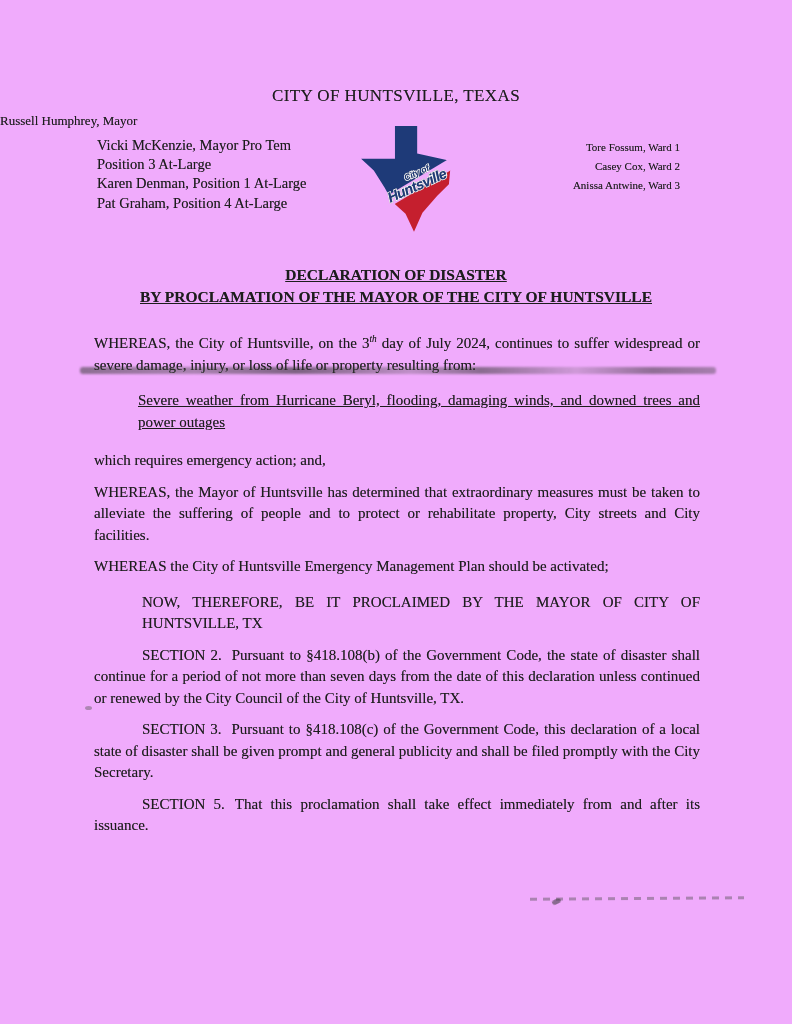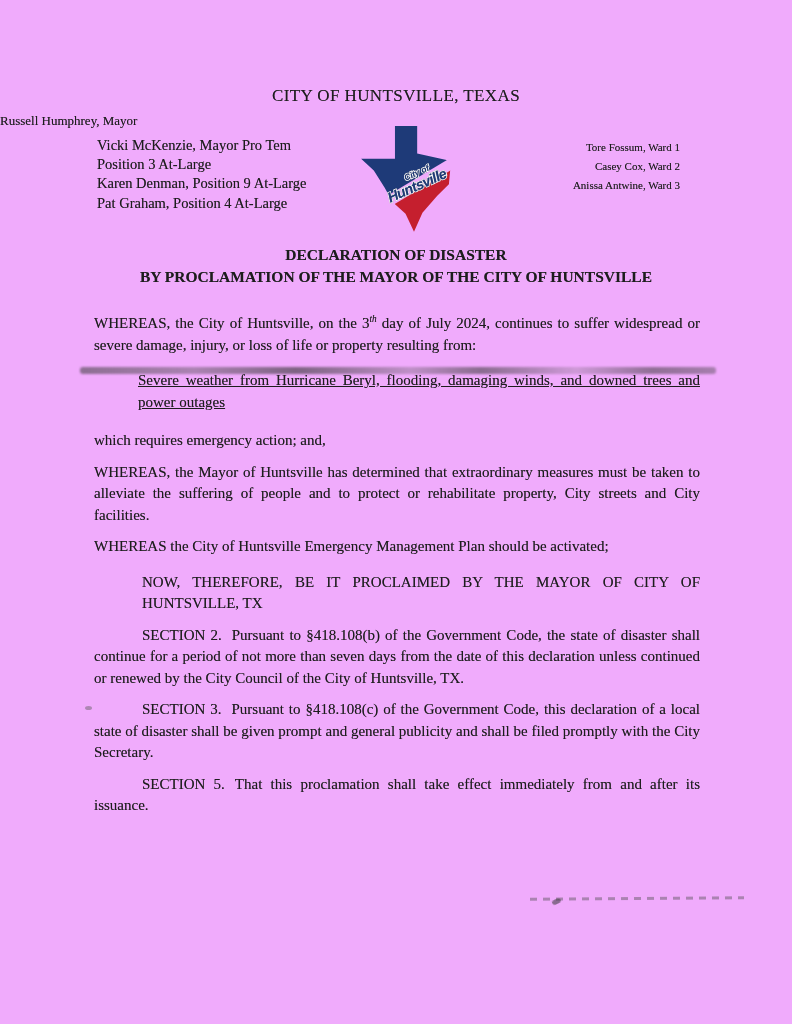--- a/index.html
+++ b/index.html
@@ -13,21 +13,21 @@
   .mayor-line { margin-top:7px; font-size:13px; }
 
   .council-row { display:flex; margin-top:7px; padding:0 112px 0 97px; align-items:flex-start; }
   .council-left  { width:232px; font-size:14.5px; line-height:19.2px; text-align:left; }
   .council-right { width:182px; font-size:11px; line-height:19.2px; text-align:right; padding-top:2px; }
   .logo-wrap { flex:1; display:flex; justify-content:center; margin-top:-10px; }
   .logo-svg { width:116px; height:110px; }
   .logo-svg text { font-family:"Liberation Sans", sans-serif; font-weight:bold; font-style:italic;
                    paint-order:stroke; stroke:#ffffff; stroke-width:1.6px; }
 
-  .doc-title { margin-top:8px; text-align:center; font-weight:bold; font-size:15.5px; line-height:22px; }
+  .doc-title { margin-top:28px; text-align:center; font-weight:bold; font-size:15.5px; line-height:22px;text-decoration:underline; }
 
   .body-text { padding:0 92px 0 94px; }
   .body-text p { margin:0; font-size:15px; line-height:21.5px; text-align:justify; }
   .p-whereas-date { margin-top:25px !important; }
   .p-hazard { margin-top:13px !important; text-align:left; text-decoration:underline;
               padding-left:44px; line-height:22px !important; }
   .p-which { margin-top:17px !important; }
   .p-whereas2 { margin-top:10px !important; }
   .p-whereas3 { margin-top:10px !important; }
   .p-now { margin-top:14px !important; margin-left:48px !important; }
@@ -60,21 +60,21 @@
 
 <div class="page">
 
   <div class="city-title">CITY OF HUNTSVILLE, TEXAS</div>
   <div class="mayor-line">Russell Humphrey, Mayor</div>
 
   <div class="council-row">
     <div class="council-left">
       <div>Vicki McKenzie, Mayor Pro Tem</div>
       <div>Position 3 At-Large</div>
-      <div>Karen Denman, Position 9 At-Large</div>
+      <div>Karen Denman, Position 1 At-Large</div>
       <div>Pat Graham, Position 4 At-Large</div>
     </div>
 
     <div class="logo-wrap">
       <svg class="logo-svg" viewBox="0 0 100 104" aria-hidden="true">
         <defs>
           <clipPath id="clip-blue">
             <polygon points="-10,-20 110,-20 110,14.8 -10,86.8"></polygon>
           </clipPath>
           <clipPath id="clip-red">

